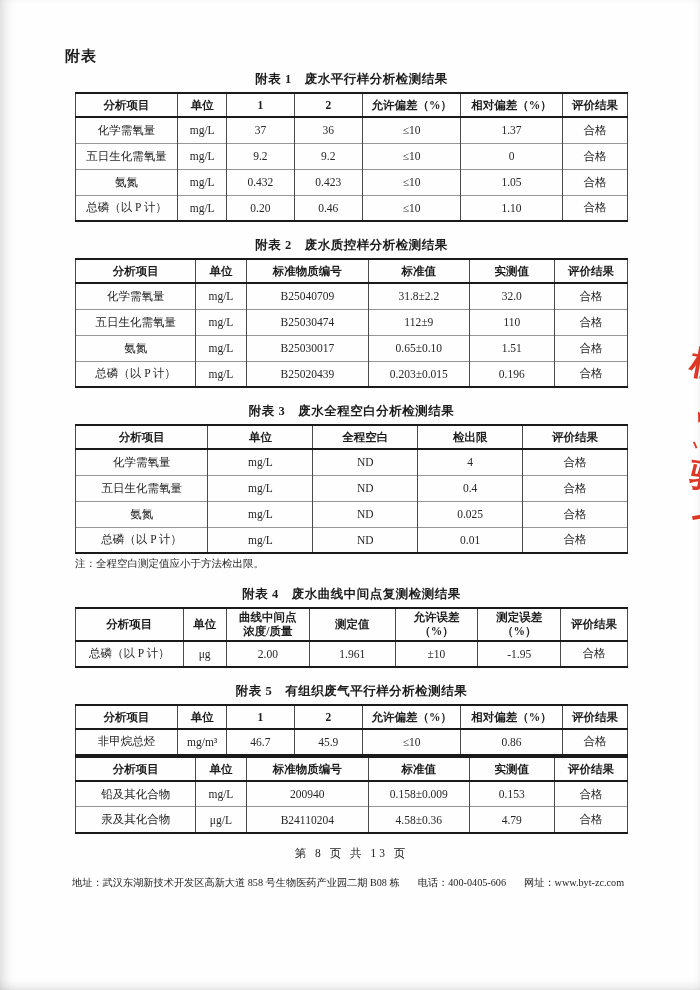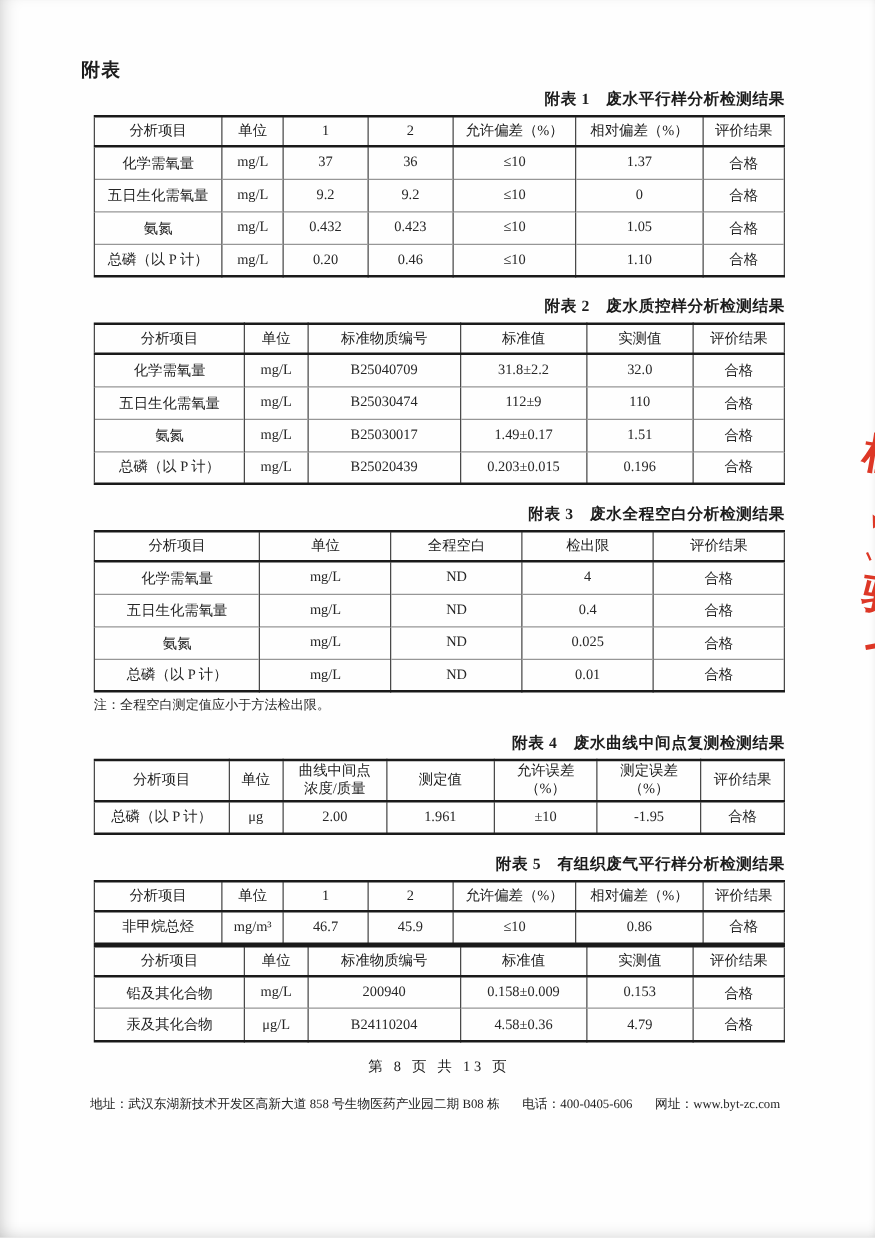--- a/index.html
+++ b/index.html
@@ -29,21 +29,21 @@
     margin-right: -22px;
     color: #222;
   }
   .appendix-heading {
     font-weight: bold;
     font-size: 15px;
     margin: 13px 0 2px -10px;
     letter-spacing: 1px;
   }
   .caption {
-    text-align: right;
+    text-align: center;
     font-weight: bold;
     font-size: 12.5px;
     margin: 5px 0 4px 0;
     letter-spacing: 0.5px;
   }
   .caption.gap { margin-top: 15px; }
   table {
     width: 100%;
     border-collapse: collapse;
     table-layout: fixed;
@@ -56,21 +56,21 @@
   th, td {
     border-left: 1px solid #4a4a4a;
     border-right: 1px solid #4a4a4a;
     text-align: center;
     vertical-align: middle;
     padding: 1px 2px;
     overflow: hidden;
   }
   thead tr { border-bottom: 2px solid #1a1a1a; }
   th {
-    font-weight: normal;
+    font-weight: bold;
     height: 24px;
     white-space: pre-line;
     line-height: 1.25;
   }
   td { height: 26px; color: #262626; }
   tbody tr + tr { border-top: 1px solid #969696; }
   .table-note {
     font-size: 10.5px;
     margin-top: 3px;
     color: #2a2a2a;
@@ -219,21 +219,21 @@
               <td>mg/L</td>
               <td>B25030474</td>
               <td>112±9</td>
               <td>110</td>
               <td>合格</td>
             </tr>
             <tr>
               <td>氨氮</td>
               <td>mg/L</td>
               <td>B25030017</td>
-              <td>1.49±0.17</td>
+              <td>0.65±0.10</td>
               <td>1.51</td>
               <td>合格</td>
             </tr>
             <tr>
               <td>总磷（以 P 计）</td>
               <td>mg/L</td>
               <td>B25020439</td>
               <td>0.203±0.015</td>
               <td>0.196</td>
               <td>合格</td>

